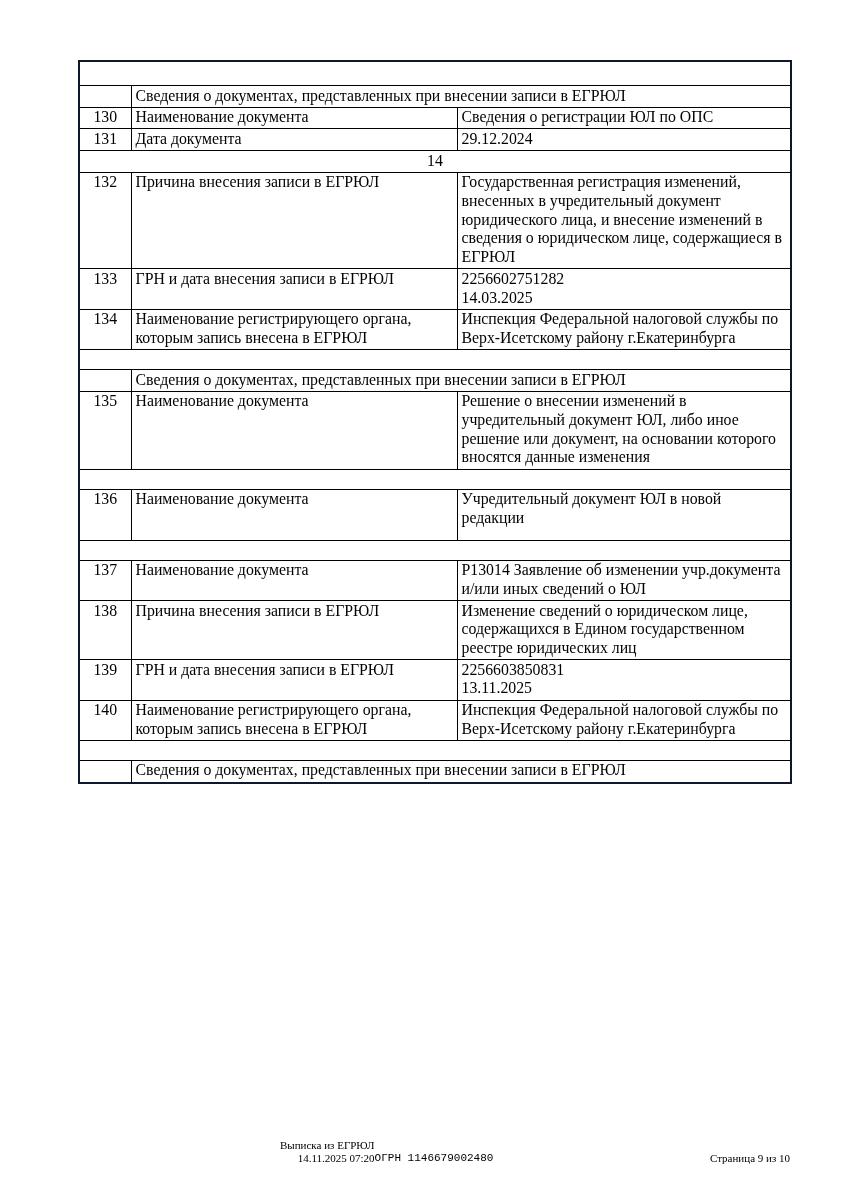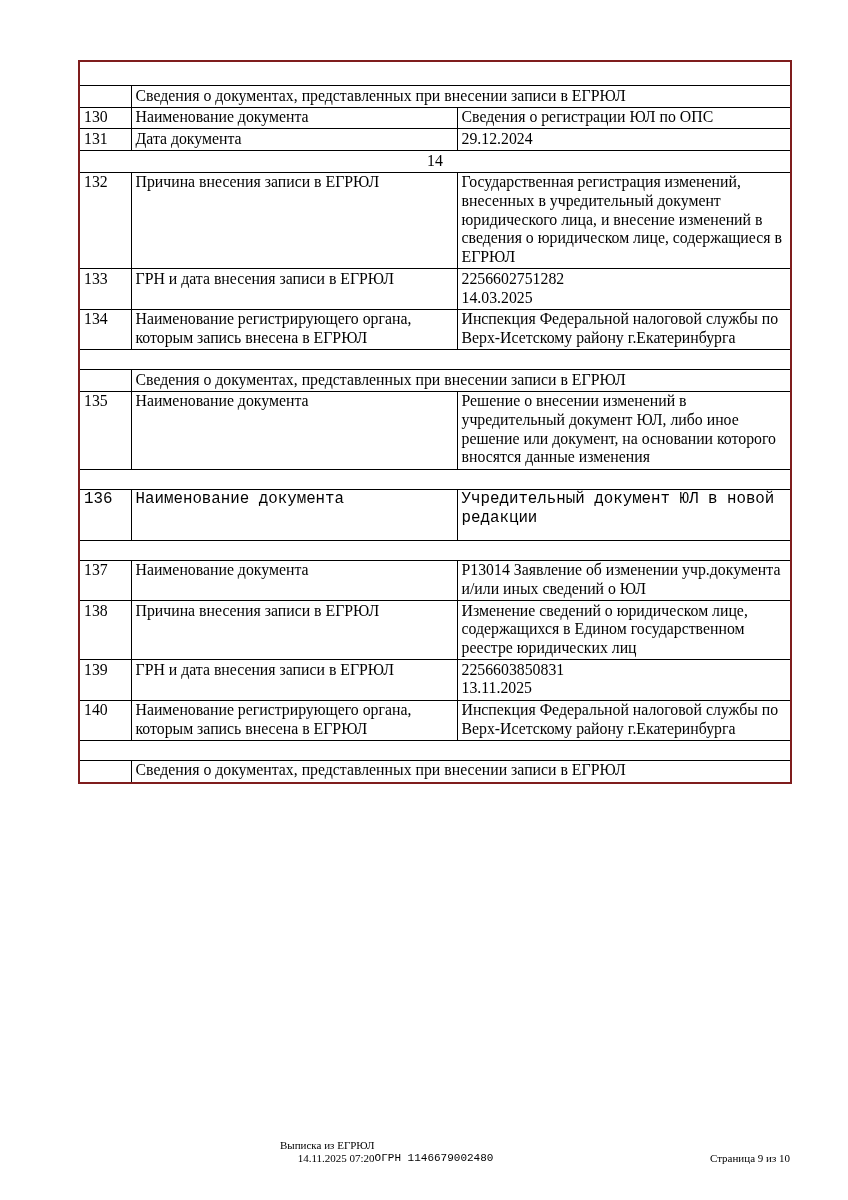--- a/index.html
+++ b/index.html
@@ -20,49 +20,50 @@
     inset: 0;
     background: #ffffff;
   }
   table.doc-table {
     position: absolute;
     left: 78px;
     top: 60px;
     width: 712px;
     border-collapse: collapse;
     table-layout: fixed;
-    border: 2px solid #7f1d1d;
+    border: 2px solid #0f172a;
   }
   table.doc-table col.c-num   { width: 52px; }
   table.doc-table col.c-label { width: 326px; }
   table.doc-table col.c-value { width: 334px; }
   table.doc-table td {
     border: 1px solid #000000;
     font-size: 15.8px;
     line-height: 18.7px;
     padding: 0.5px 4px 1.5px 4px;
     vertical-align: top;
     word-wrap: break-word;
   }
   td.cell-num {
+    text-align: center;
     padding-left: 2px;
     padding-right: 2px;
   }
   td.cell-value { white-space: pre-line; }
   tr.row-spacer td {
     height: 19px;
     padding: 0;
   }
   table.doc-table tr:first-child td { height: 23px; }
   td.section-num {
     text-align: center;
     font-weight: normal;
     padding: 1.5px 4px;
   }
-  tr.row-tall td { height: 48px; font-family: Liberation Mono, monospace; }
+  tr.row-tall td { height: 48px; }
   .footer {
     position: absolute;
     left: 78px;
     top: 1139px;
     width: 712px;
     display: grid;
     grid-template-columns: 1fr auto 1fr;
     align-items: end;
     font-size: 11px;
     line-height: 12.5px;

